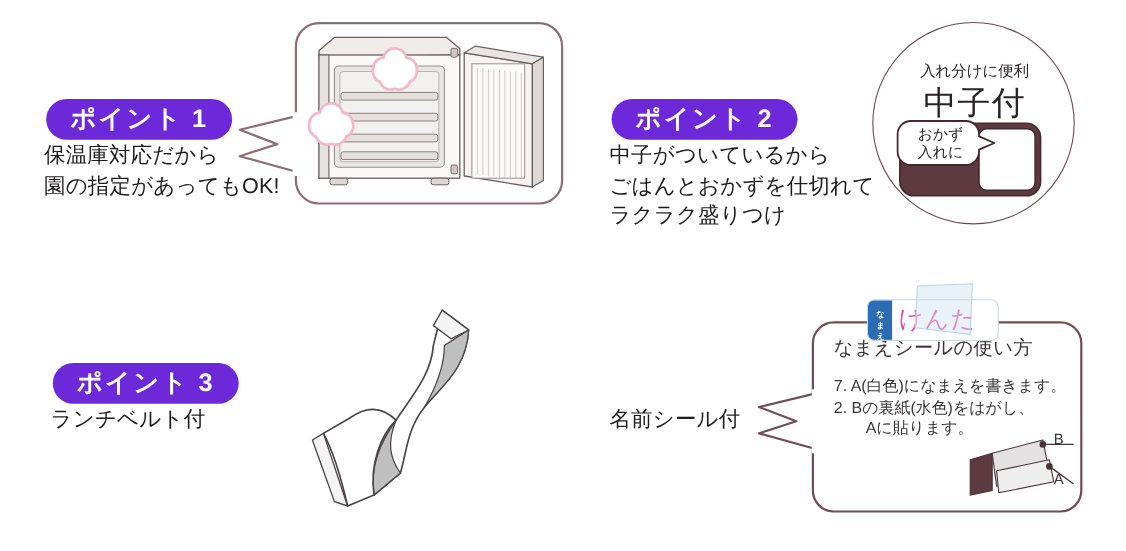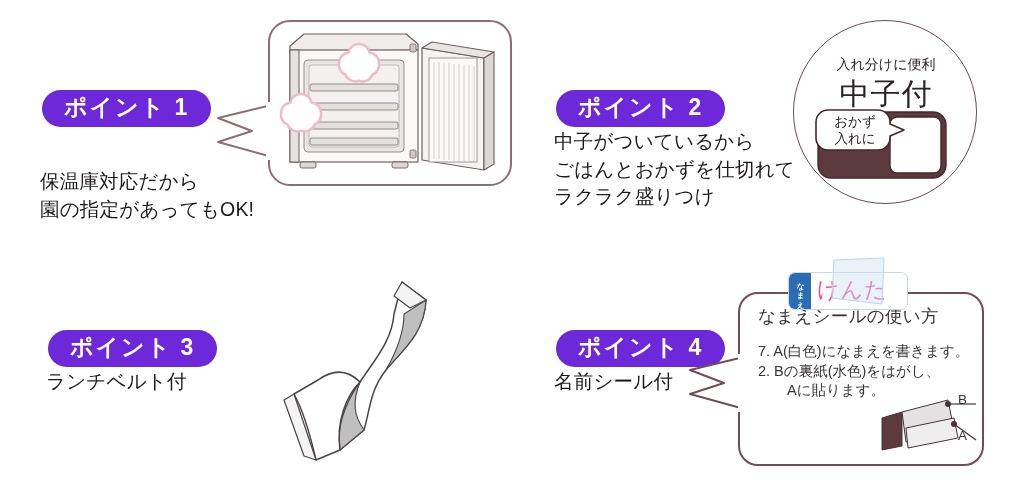--- a/index.html
+++ b/index.html
@@ -84,21 +84,21 @@
   svg{display:block;overflow:visible;}
 </style>
 </head>
 <body>
 
 <div id="stage">
 
   <div class="badge-wrap" style="left:42px;top:90px;">
     <span class="badge">ポイント 1</span>
   </div>
-  <div class="copy" style="left:40px;top:128px;margin-top:40px;">保温庫対応だから
+  <div class="copy" style="left:40px;top:128px;">保温庫対応だから
 園の指定があってもOK!</div>
 
   <div class="bubble1"></div>
   <svg class="bubble1-tail" viewBox="0 0 80 62">
     <path d="M80 4 L80 58 L22 42 L56 31 L22 18 Z" fill="#ffffff" stroke="#8a6e72" stroke-width="2" stroke-linejoin="round"></path>
     <rect x="70" y="2" width="14" height="58" fill="#ffffff"></rect>
   </svg>
 
   <svg class="abs" style="left:282px;top:28px;" width="214" height="146" viewBox="0 0 214 146">
 
@@ -181,23 +181,20 @@
     <path d="M128 8 L152 26 C150 62 126 78 112 96 C96 116 96 136 90 156 L66 176
              C62 150 72 128 86 108 C102 84 118 66 120 40 Z" fill="#ffffff" stroke="#4b4345" stroke-width="1.5" stroke-linejoin="round"></path>
     <path d="M152 26 C150 62 126 78 112 96 C120 82 130 60 130 40 Z" fill="#bfbfbf" stroke="#4b4345" stroke-width="1.1"></path>
     <path d="M90 156 L66 176 C62 150 72 128 86 108 C78 128 80 142 90 156 Z" fill="#bfbfbf" stroke="#4b4345" stroke-width="1.1"></path>
     <path d="M20 120 L44 106 C58 96 72 94 86 108 C72 122 62 148 66 176 L42 186
              C36 160 30 138 20 120 Z" fill="#ffffff" stroke="#4b4345" stroke-width="1.5" stroke-linejoin="round"></path>
     <path d="M128 8 L152 26 L136 34 L120 22 Z" fill="#f4f4f4" stroke="#4b4345" stroke-width="1.2" stroke-linejoin="round"></path>
     <path d="M20 120 L42 186 L30 182 L10 126 Z" fill="#f4f4f4" stroke="#4b4345" stroke-width="1.2" stroke-linejoin="round"></path>
   </svg>
 
-  <div class="badge-wrap" style="left:556px;top:330px;">
-    <span class="badge">ポイント 4</span>
-  </div>
   <div class="copy" style="left:554px;top:368px;">名前シール付</div>
 
   <div class="box4"></div>
   <svg class="box4-tail" viewBox="0 0 80 62">
     <path d="M80 4 L80 58 L22 42 L56 31 L22 18 Z" fill="#ffffff" stroke="#6f4f53" stroke-width="2" stroke-linejoin="round"></path>
     <rect x="70" y="2" width="14" height="58" fill="#ffffff"></rect>
   </svg>
 
   <div class="box4-title">なまえシールの使い方</div>
   <div class="box4-steps">7. A(白色)になまえを書きます。

